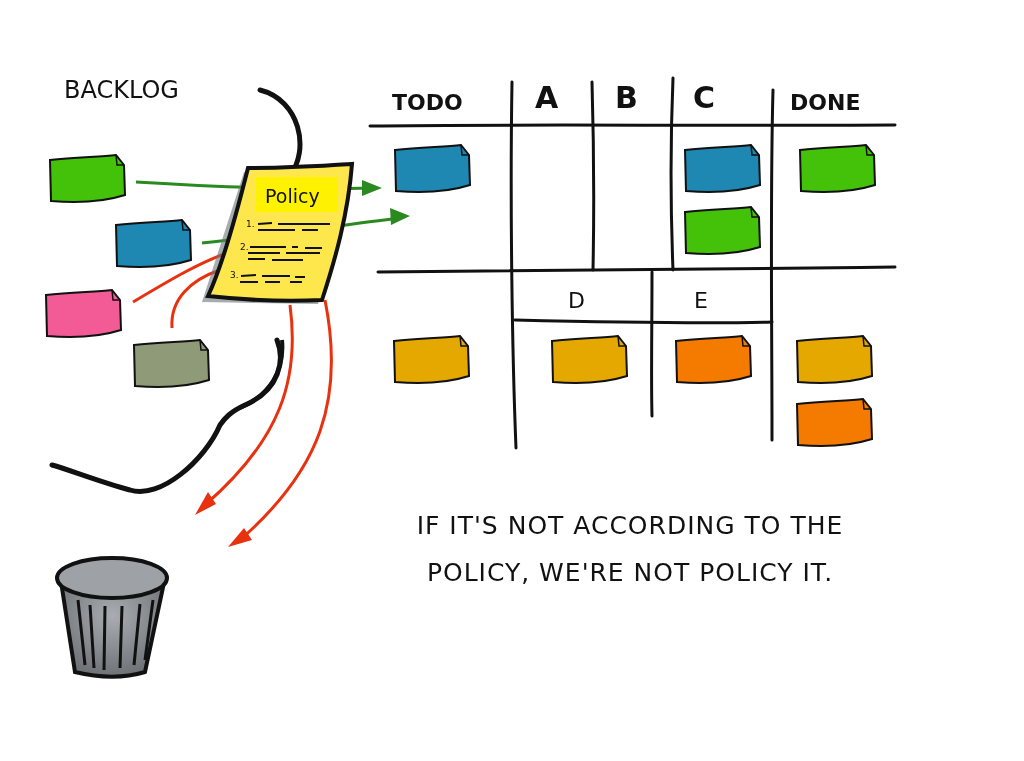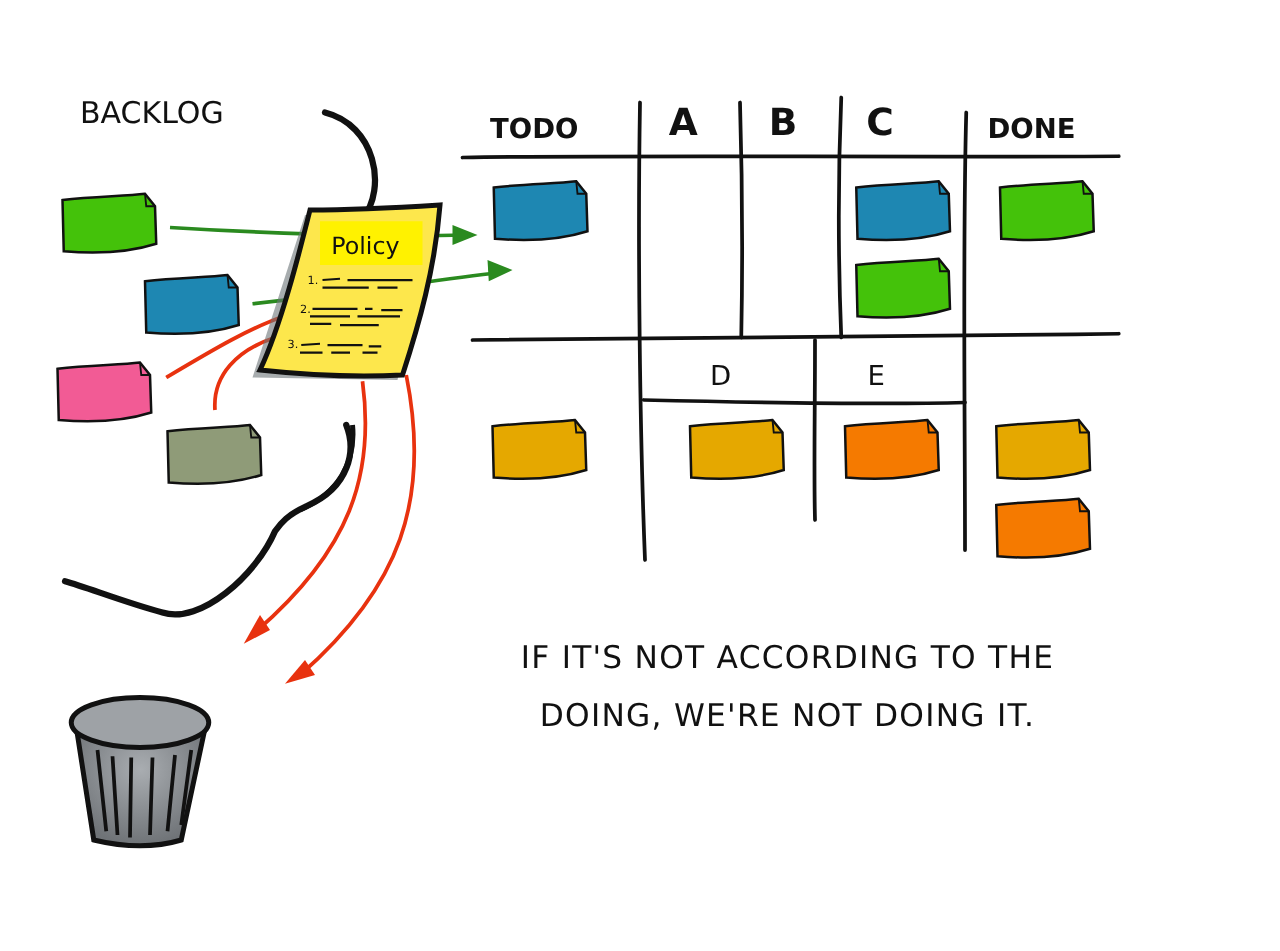--- a/index.html
+++ b/index.html
@@ -134,13 +134,13 @@
     </g>
 
   <g>
     <path d="M60,575 L75,672 C100,678 125,678 145,672 L165,578 Z" fill="url(#trashg)" stroke="#111" stroke-width="4"></path>
     <ellipse cx="112" cy="578" rx="55" ry="20" fill="#9ea2a6" stroke="#111" stroke-width="4"></ellipse>
     <path d="M78,600 L85,665 M90,605 L94,668 M105,606 L104,670 M122,606 L120,668 M140,604 L134,665 M153,600 L145,660" stroke="#111" stroke-width="3" fill="none"></path>
   </g>
 </svg>
 
 <div class="caption" style="top:505px;">IF IT'S NOT ACCORDING TO THE</div>
-<div class="caption" style="top:552px;">DOING, WE'RE NOT DOING IT.</div>
+<div class="caption" style="top:552px;">POLICY, WE'RE NOT POLICY IT.</div>
 
 </body></html>

